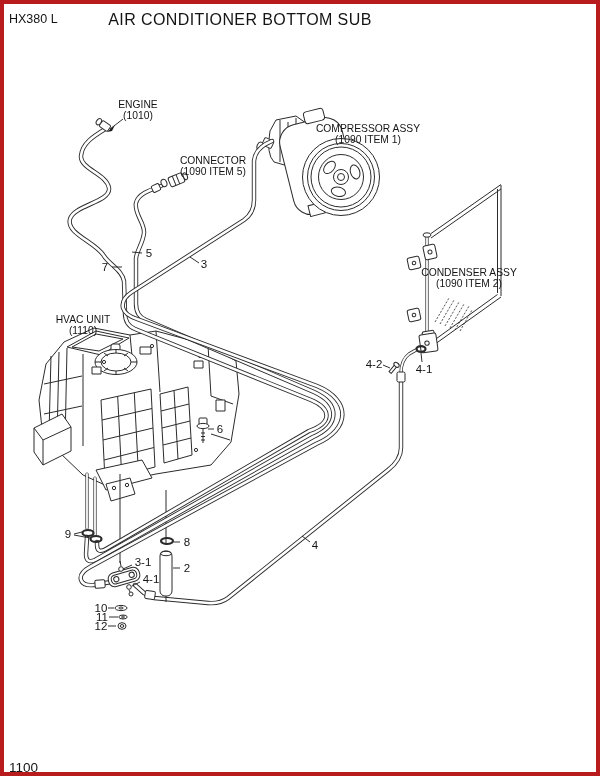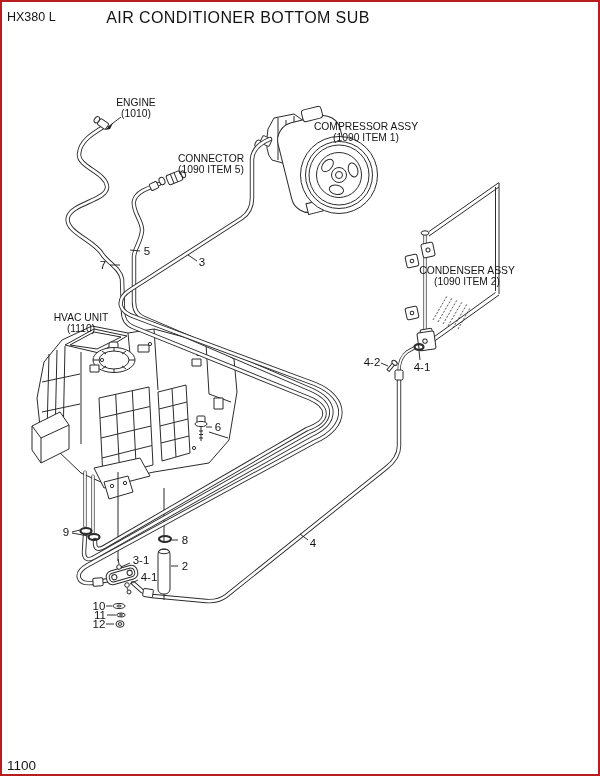--- a/index.html
+++ b/index.html
@@ -1,18 +1,18 @@
 <!DOCTYPE html>
 <html><head>
 <meta charset="utf-8">
 <style>
   html,body{margin:0;padding:0;background:#fff;}
   .page{
     position:relative;width:600px;height:776px;background:#ffffff;
-    border:2px solid #b91c1c;box-sizing:border-box;overflow:hidden;
+    border:4px solid #b91c1c;box-sizing:border-box;overflow:hidden;
     font-family:"Liberation Sans",sans-serif;
   }
   svg{display:block}
   text{fill:#141414;font-family:"Liberation Sans",sans-serif}
   .title{font-size:16px;letter-spacing:.4px}
   .model{font-size:12.5px}
   .pageno{font-size:13.5px}
   .lbl{font-size:10.3px}
   .co{font-size:11.5px}
   .t-out{fill:none;stroke:#2b2b2b;stroke-width:4.4;stroke-linecap:round;stroke-linejoin:round}

